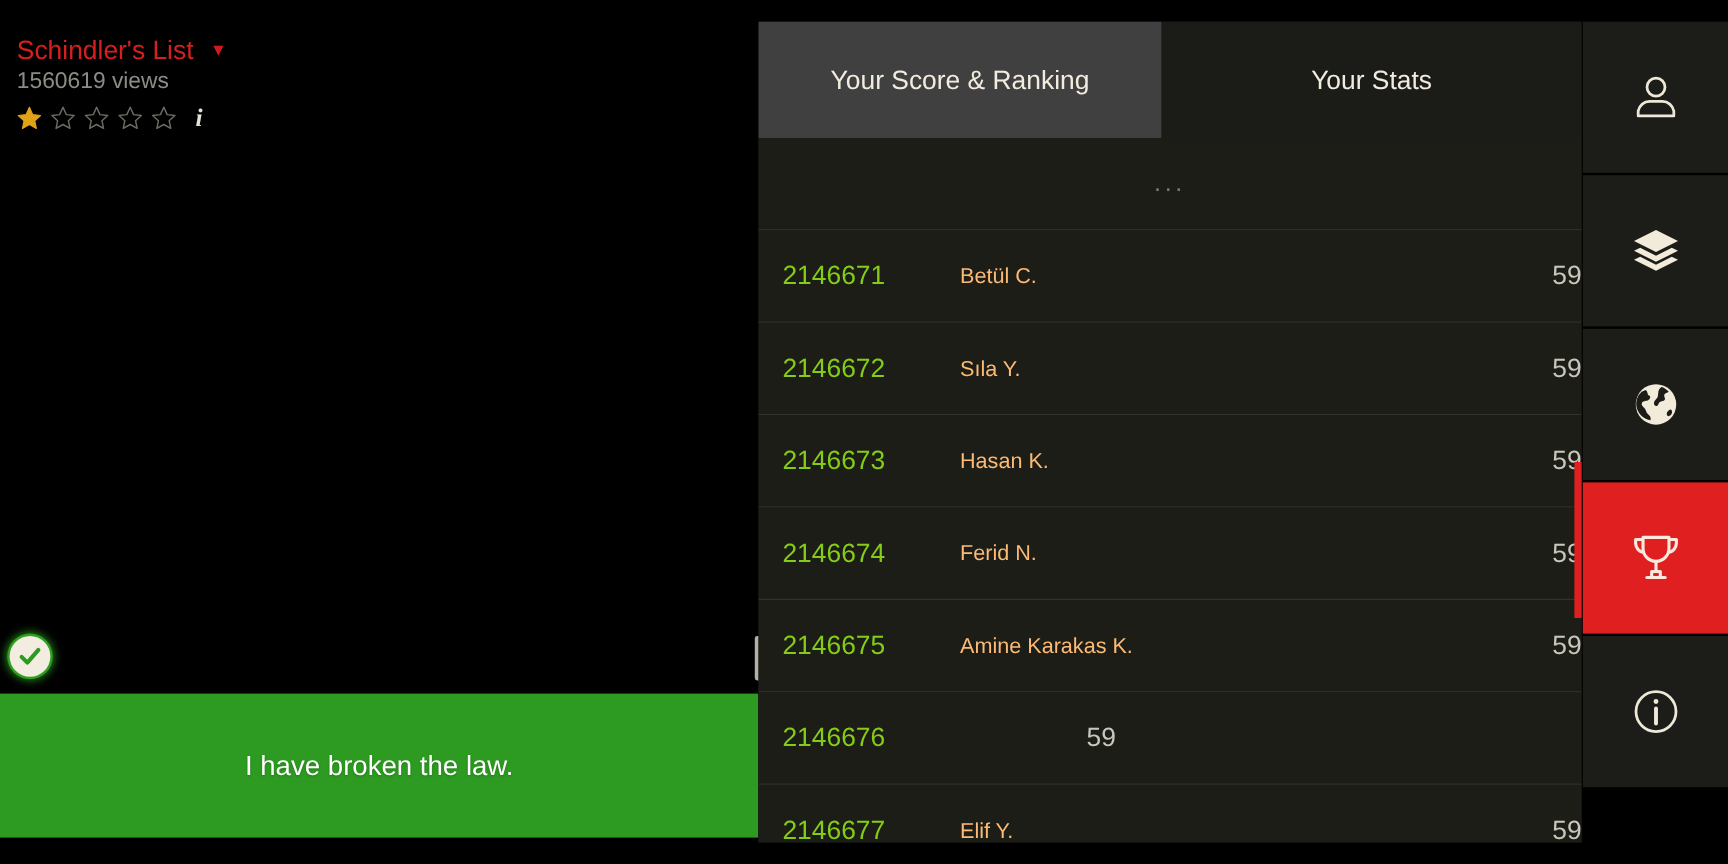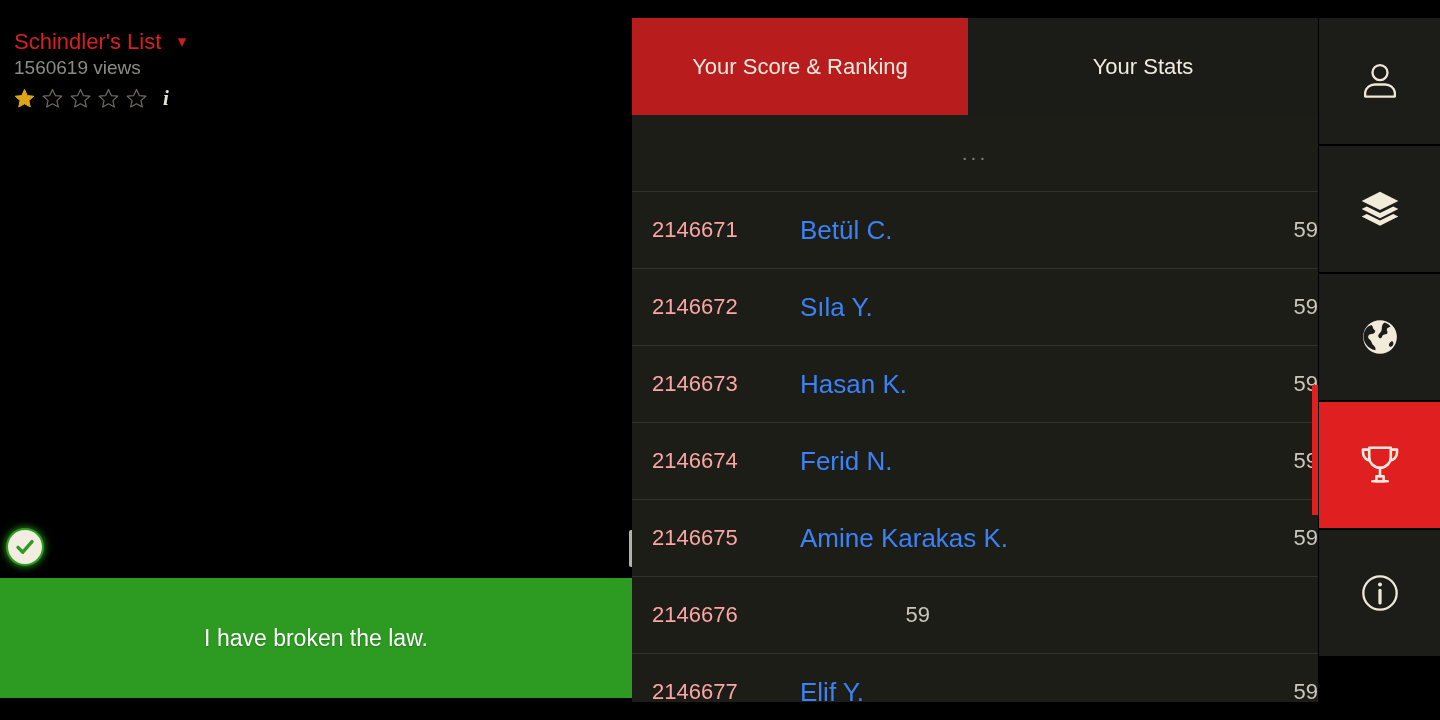--- a/index.html
+++ b/index.html
@@ -70,38 +70,38 @@
     position: absolute; left: 632px; top: 18px; width: 686px; height: 684px;
     background: #1b1b17; overflow: hidden;
   }
   #tabs { display: flex; height: 97px; width: 100%; }
   .tab {
     flex: 0 0 336px; height: 97px;
     display: flex; align-items: center; justify-content: center;
     color: #f2ece0; font-size: 22px;
     background: #1b1b17;
   }
-  .tab.active { background: #b91c1c; flex: 0 0 336px; }
+  .tab.active { background: #404040; flex: 0 0 336px; }
   .tab.inactive { flex: 1 1 auto; justify-content: center; }
 
   
   #rank-list { width: 100%; }
   .rank-row {
     height: 77px; display: flex; align-items: center;
     border-bottom: 1px solid #33332d;
     background: #1d1d18;
     padding: 0 0 0 20px;
   }
   .rank-row.ellipsis { justify-content: center; padding: 0; }
   .ellipsis-dots { color: #7e7b72; font-size: 21px; letter-spacing: 3px; }
   .col-rank {
-    width: 148px; color: #fca5a5; font-size: 22px;
+    width: 148px; color: #84cc16; font-size: 22px;
   }
   .col-name {
-    flex: 1 1 auto; color: #3b82f6; font-size: 26px;
+    flex: 1 1 auto; color: #fdba74; font-size: 18px;
   }
   .col-score {
     width: 130px; color: #c9c6bb; font-size: 22px;
     text-align: right; padding-left: 35px;
   }
 
   
   #panel-scroll-track {
     position: absolute; left: 1312px; top: 18px; width: 6px; height: 684px;
     background: transparent;

